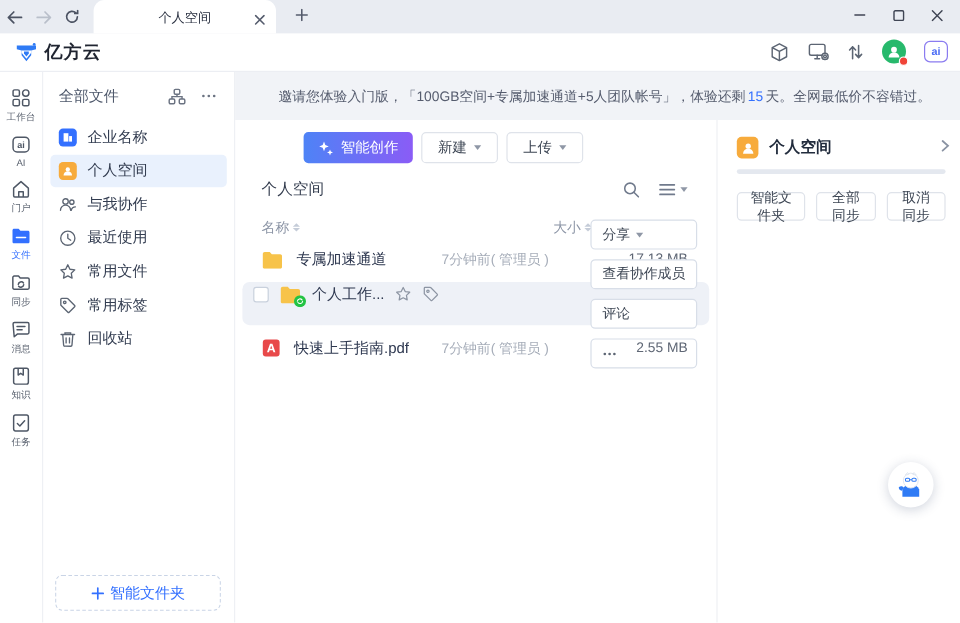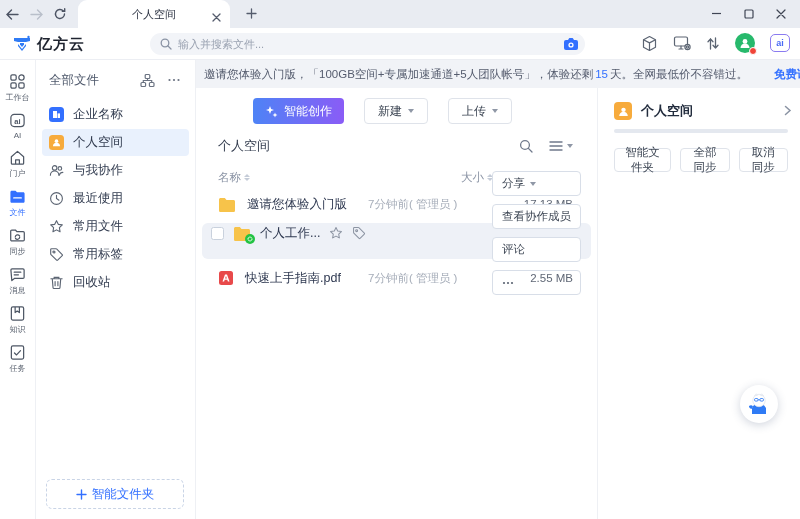--- a/index.html
+++ b/index.html
@@ -11,21 +11,21 @@
   .navbtn { width:24px; height:24px; display:flex; align-items:center; justify-content:center; color:#4c5363; }
   .navbtn.disabled { color:#b9bfca; }
   .tab { position:relative; width:152px; height:28px; margin-left:6px; background:#fff; border-radius:9px 9px 0 0; display:flex; align-items:center; justify-content:center; }
   .tab-title { font-size:11px; color:#2b3242; }
   .tab-close { position:absolute; right:9px; top:8px; color:#555c6d; }
   .newtab { margin-left:16px; color:#555c6d; }
   .winctrl { margin-left:auto; display:flex; align-items:center; gap:22px; padding-right:14px; color:#3f4554; }
 
   
   .appheader { position:relative; height:32px; background:#fff; border-bottom:1px solid #eceef3; }
-  .logo { position:absolute; left:12px; top:6px; display:flex; align-items:flex-end; gap:5px; }
+  .logo { position:absolute; left:12px; top:6px; display:flex; align-items:flex-start; gap:5px; }
   .logo-text { font-size:15px; font-weight:700; color:#1f2430; letter-spacing:1px; }
   .search { position:absolute; left:150px; top:5px; width:435px; height:22px; background:#f2f4f8; border-radius:11px; display:flex; align-items:center; padding:0 6px 0 10px; }
   .search input { flex:1; border:none; outline:none; background:transparent; font-size:11px; color:#333; margin-left:6px; }
   .search input::placeholder { color:#9aa2b1; }
   .hicons { position:absolute; right:10px; top:5px; display:flex; align-items:center; gap:15px; }
   .avatar { position:relative; width:20px; height:20px; border-radius:50%; background:#27b96c; display:flex; align-items:center; justify-content:center; }
   .avatar .dot { position:absolute; right:-2px; bottom:-2px; width:8px; height:8px; background:#f04438; border:1.5px solid #fff; border-radius:50%; }
   .aibadge { width:20px; height:18px; border:1.5px solid #8a7bf0; border-radius:5px; color:#4a6bf5; font-size:9px; font-weight:700; display:flex; align-items:center; justify-content:center; }
 
   
@@ -40,27 +40,27 @@
   .sidebar { width:160px; border-right:1px solid #eef0f4; padding-top:12px; position:relative; flex-shrink:0; }
   .sb-head { display:flex; align-items:center; padding:0 14px 12px 13px; }
   .sb-title { font-size:12.5px; color:#4e586b; flex:1; }
   .sb-headicons { display:flex; gap:12px; color:#6b7382; }
   .sb-item { height:27px; display:flex; align-items:center; margin:0 6px 1px 6px; padding:0 7px; border-radius:4px; gap:9px; cursor:pointer; }
   .sb-item-label { font-size:12.5px; color:#323c50; }
   .sb-item.active { background:#e9f1fd; }
   .smart-folder { position:absolute; left:10px; right:11px; bottom:10px; height:30px; border:1px dashed #c9d4e6; border-radius:6px; background:#fff; color:#3370ff; font-size:12.5px; display:flex; align-items:center; justify-content:center; gap:5px; cursor:pointer; }
 
   .right-region { flex:1; display:flex; flex-direction:column; min-width:0; }
-  .banner { height:28px; background:#f1f3f7; display:flex; align-items:center; font-size:11.5px; color:#555c6e; padding-left:8px; white-space:nowrap; }
+  .banner { height:40px; background:#f1f3f7; display:flex; align-items:center; font-size:11.5px; color:#555c6e; padding-left:36px; white-space:nowrap; }
   .banner b { color:#3370ff; font-weight:400; margin:0 2px; }
   .banner-link { color:#3370ff; margin-left:26px; font-weight:700; display:flex; align-items:center; gap:3px; cursor:pointer; }
 
   .content-row { flex:1; display:flex; min-height:0; }
   .main { width:401px; flex-shrink:0; }
-  .toolbar { margin:10px 0 0 22px; display:flex; gap:20px;padding-left:35px; }
+  .toolbar { margin:10px 0 0 22px; display:flex; gap:7px;padding-left:35px; }
   .btn-grad { height:26px; padding:0 12px; border-radius:4px; border:none; background:linear-gradient(90deg,#4e83f6,#8a5cf6); color:#fff; font-size:12px; display:flex; align-items:center; gap:6px; cursor:pointer; }
   .btn { height:26px; padding:0 13px; border-radius:4px; background:#fff; border:1px solid #dfe3ea; color:#3d4654; font-size:12px; display:flex; align-items:center; gap:6px; cursor:pointer; }
   .caret { width:0; height:0; border-left:3.5px solid transparent; border-right:3.5px solid transparent; border-top:4px solid #8f97a6; }
 
   .crumb-row { margin:13px 24px 0 22px; display:flex; align-items:center; color:#707a8c; }
   .crumb { font-size:13px; color:#333c4e; }
   .view-group { margin-left:auto; display:flex; align-items:center; gap:16px; }
   .view-toggle { display:flex; align-items:center; gap:4px; }
 
   .thead { margin:15px 0 0 0; padding:0 24px 0 22px; display:grid; grid-template-columns:150px 1fr 80px; font-size:11.5px; color:#8b94a5; }
@@ -150,33 +150,20 @@
 
   <div class="appheader">
     <div class="logo">
       <svg width="20" height="20" viewBox="0 0 20 20">
           <path d="M2 4h16v3l-4 1v4l-4 5-4-5V8L2 7z" fill="#2f7bf5"></path>
           <path d="M6 8h8v2l-4 5-4-5z" fill="#fff"></path>
           <path d="M8 9h4v1.5l-2 2.5-2-2.5z" fill="#2f7bf5"></path>
           <circle cx="16.5" cy="3" r="1.2" fill="#2f7bf5"></circle>
         </svg>
       <span class="logo-text">亿方云</span>
-    </div>
-    <div class="search">
-      <svg width="12" height="12" viewBox="0 0 12 12" fill="none" stroke="#8b94a5" stroke-width="1.3" stroke-linecap="round">
-          <circle cx="5" cy="5" r="3.8"></circle>
-          <path d="M8 8l3 3"></path>
-        </svg>
-      <input placeholder="输入并搜索文件..." style="">
-      <svg width="16" height="14" viewBox="0 0 16 14">
-          <rect x="1" y="3" width="14" height="10" rx="2" fill="#3370ff"></rect>
-          <path d="M5 3l1.3-2h3.4L11 3z" fill="#3370ff"></path>
-          <circle cx="8" cy="8" r="2.6" fill="#fff"></circle>
-          <circle cx="8" cy="8" r="1.3" fill="#3370ff"></circle>
-        </svg>
     </div>
     <div class="hicons">
       <svg width="17" height="17" viewBox="0 0 17 17" fill="none" stroke="#5c6573" stroke-width="1.2" stroke-linejoin="round">
           <path d="M8.5 1.5l6 3.2v7.6l-6 3.2-6-3.2V4.7z"></path>
           <path d="M2.5 4.7l6 3.2 6-3.2M8.5 7.9v7.6"></path>
         </svg>
       <svg width="18" height="16" viewBox="0 0 18 16" fill="none" stroke="#5c6573" stroke-width="1.2" stroke-linecap="round">
           <rect x="1.5" y="2" width="13" height="9" rx="1.5"></rect>
           <path d="M6 14h4M8 11v3"></path>
           <circle cx="14.5" cy="12" r="2.6" fill="#fff"></circle>
@@ -402,21 +389,21 @@
                   <span class="s-dn"></span>
                 </span>
             </span>
           </div>
 
           <div class="trow">
             <span class="fname">
               <svg width="18" height="15" viewBox="0 0 18 15">
                   <path d="M1 2.6C1 1.7 1.7 1 2.6 1h4.2l1.7 1.9h7c.9 0 1.5.7 1.5 1.5v9c0 .9-.7 1.6-1.6 1.6H2.6c-.9 0-1.6-.7-1.6-1.6z" fill="#f7c34a"></path>
                 </svg>
-              <span>邀请您体验入门版</span>
+              <span>专属加速通道</span>
             </span>
             <span class="ftime">7分钟前( 管理员 )</span>
             <span class="fsize">17.13 MB</span>
           </div>
 
           <div class="trow-hover">
             <span class="checkbox"></span>
             <span class="fold-wrap">
               <svg width="18" height="15" viewBox="0 0 18 15">
                   <path d="M1 2.6C1 1.7 1.7 1 2.6 1h4.2l1.7 1.9h7c.9 0 1.5.7 1.5 1.5v9c0 .9-.7 1.6-1.6 1.6H2.6c-.9 0-1.6-.7-1.6-1.6z" fill="#f7c34a"></path>

